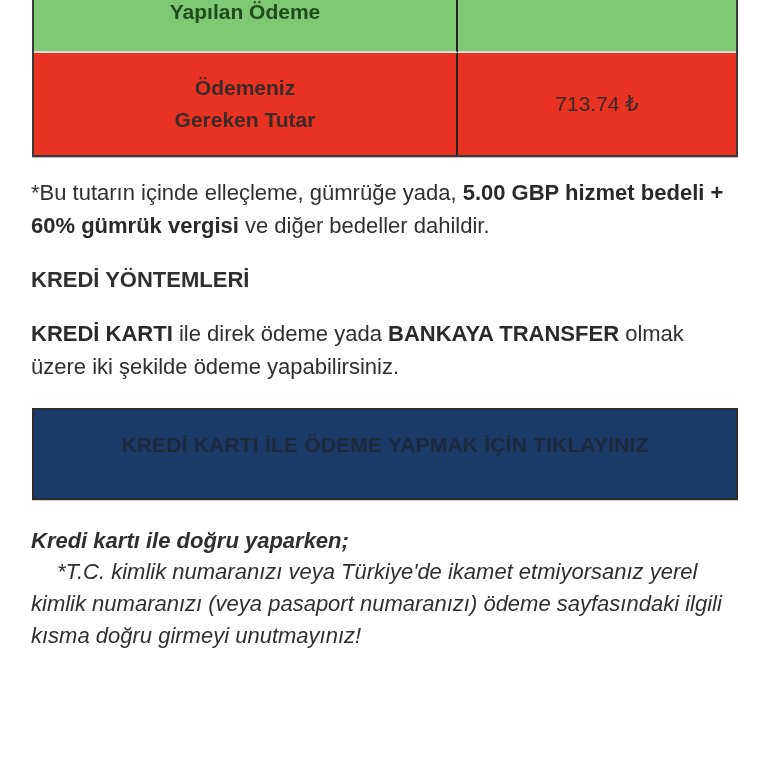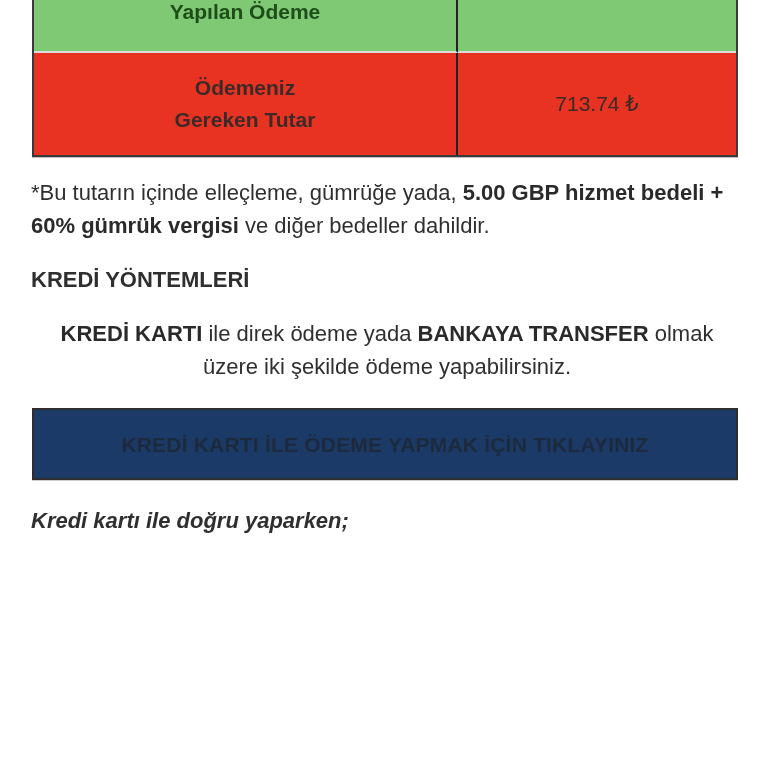--- a/index.html
+++ b/index.html
@@ -69,26 +69,26 @@
     }
     .content p {
       margin: 0;
     }
     .p-note1 { margin-bottom: 21px !important; }
     .p-note2 { margin-bottom: 21px !important; }
     .heading {
       font-weight: bold;
       margin-bottom: 21px !important;
     }
-    .methods { margin-bottom: 25px !important; text-align: center; }
+    .methods { margin-bottom: 25px !important; }
     b { font-weight: bold; color: #2a2a2a; }
     .pay-button {
       display: block;
       width: 706px;
-      height: 72px;
+      height: 92px;
       background: #1b3a67;
       border: 2px solid #e6e6e6;
       outline: 2px solid #2d2d2d;
       outline-offset: -2px;
       box-sizing: border-box;
       text-align: center;
       line-height: 70px;
       color: #1d2a3d;
       font-weight: bold;
       font-size: 21px;
@@ -145,14 +145,17 @@
 
   <p class="heading">KREDİ YÖNTEMLERİ</p>
 
   <p class="methods">
     <b>KREDİ KARTI</b><span> ile direk ödeme yada </span><b>BANKAYA TRANSFER</b><span> olmak üzere iki şekilde ödeme yapabilirsiniz.</span>
   </p>
 
   <a class="pay-button">KREDİ KARTI İLE ÖDEME YAPMAK İÇİN TIKLAYINIZ</a>
 
   <p class="italic-head">Kredi kartı ile doğru yaparken;</p>
+  <p class="italic-body">
+      <span class="indent-text" style="display:block;text-indent:26px;">*T.C. kimlik numaranızı veya Türkiye'de ikamet etmiyorsanız yerel kimlik numaranızı (veya pasaport numaranızı) ödeme sayfasındaki ilgili kısma doğru girmeyi unutmayınız!</span>
+    </p>
 
 </div>
 
 </body></html>

